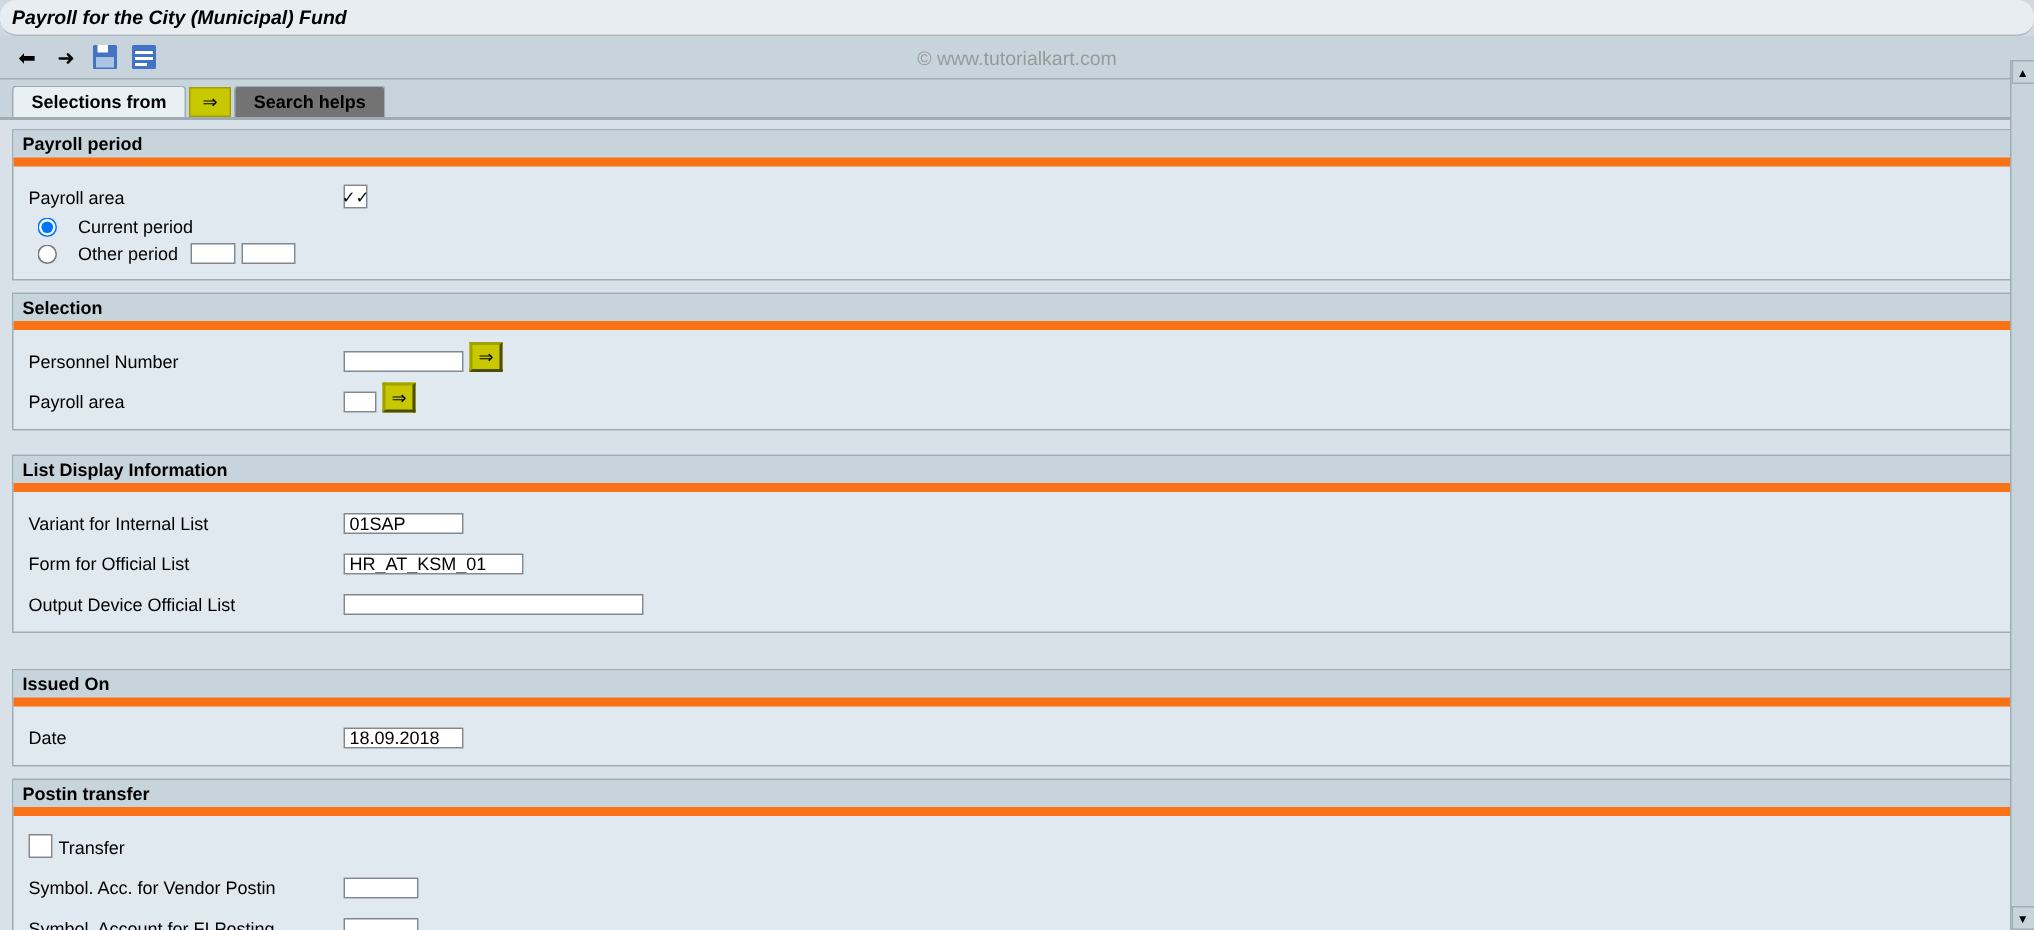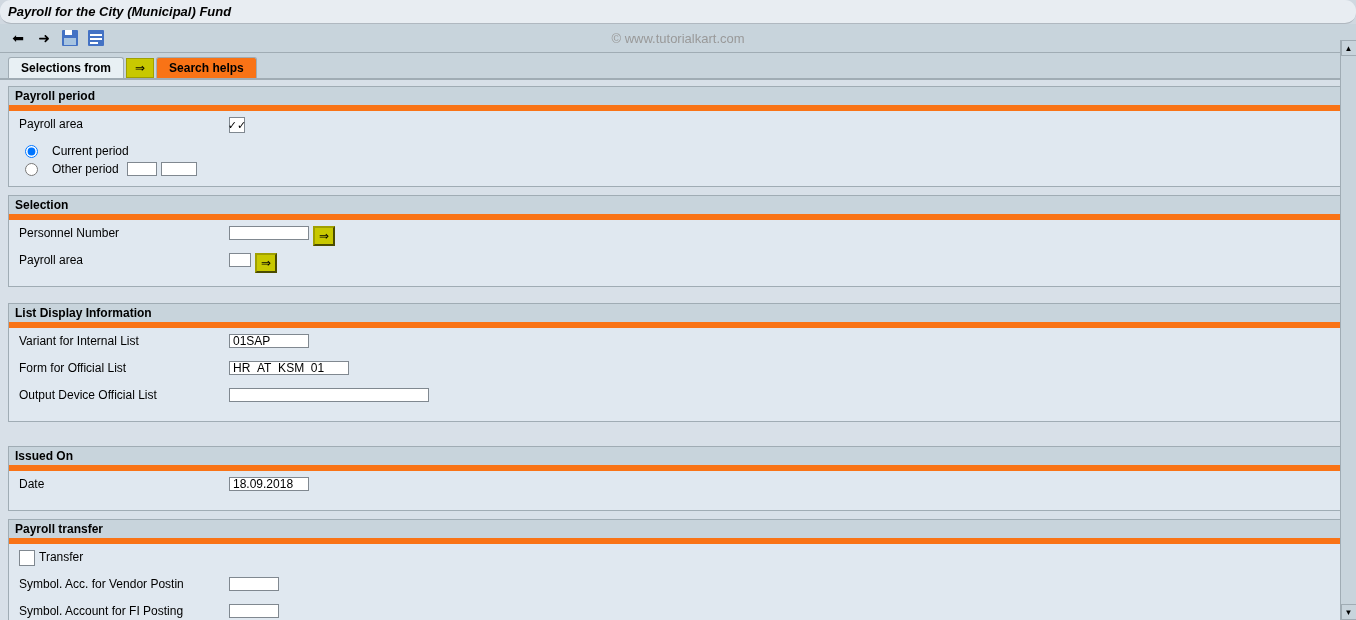--- a/index.html
+++ b/index.html
@@ -45,21 +45,21 @@
     }
     .tab-bar {
       background: #c8d4dc;
       padding: 4px 8px 0 8px;
       display: flex;
       align-items: center;
       gap: 2px;
       border-bottom: 2px solid #a0acb4;
     }
     .tab-btn {
-      background: #f97316;
+      background: #737373;
       border: 1px solid #a0acb4;
       border-bottom: none;
       padding: 3px 12px;
       cursor: pointer;
       font-size: 12px;
       font-weight: bold;
       color: #000;
       border-radius: 3px 3px 0 0;
     }
     .tab-btn.active {
@@ -91,21 +91,21 @@
       padding: 2px 6px;
       font-weight: bold;
       font-size: 12px;
       border-bottom: 6px solid #f97316;
     }
     .section-body {
       padding: 6px 10px;
     }
     .form-row {
       display: flex;
-      align-items: flex-start;
+      align-items: flex-end;
       margin-bottom: 5px;
       min-height: 22px;
     }
     .form-label {
       width: 210px;
       font-size: 12px;
       flex-shrink: 0;
     }
     .form-input {
       border: 1px solid #808890;
@@ -263,21 +263,21 @@
     <div class="section-header">Issued On</div>
     <div class="section-body">
       <div class="form-row">
         <span class="form-label">Date</span>
         <input type="text" class="form-input input-md" value="18.09.2018" style="">
       </div>
     </div>
   </div>
 
   <div class="section-group">
-    <div class="section-header">Payroll transfer</div>
+    <div class="section-header">Postin transfer</div>
     <div class="section-body">
       <div class="form-row">
         <div class="input-checkbox" style="margin-right: 4px;"></div>
         <span>Transfer</span>
       </div>
       <div class="form-row">
         <span class="form-label">Symbol. Acc. for Vendor Postin</span>
         <input type="text" class="form-input input-sm" value="" style="">
       </div>
       <div class="form-row">

